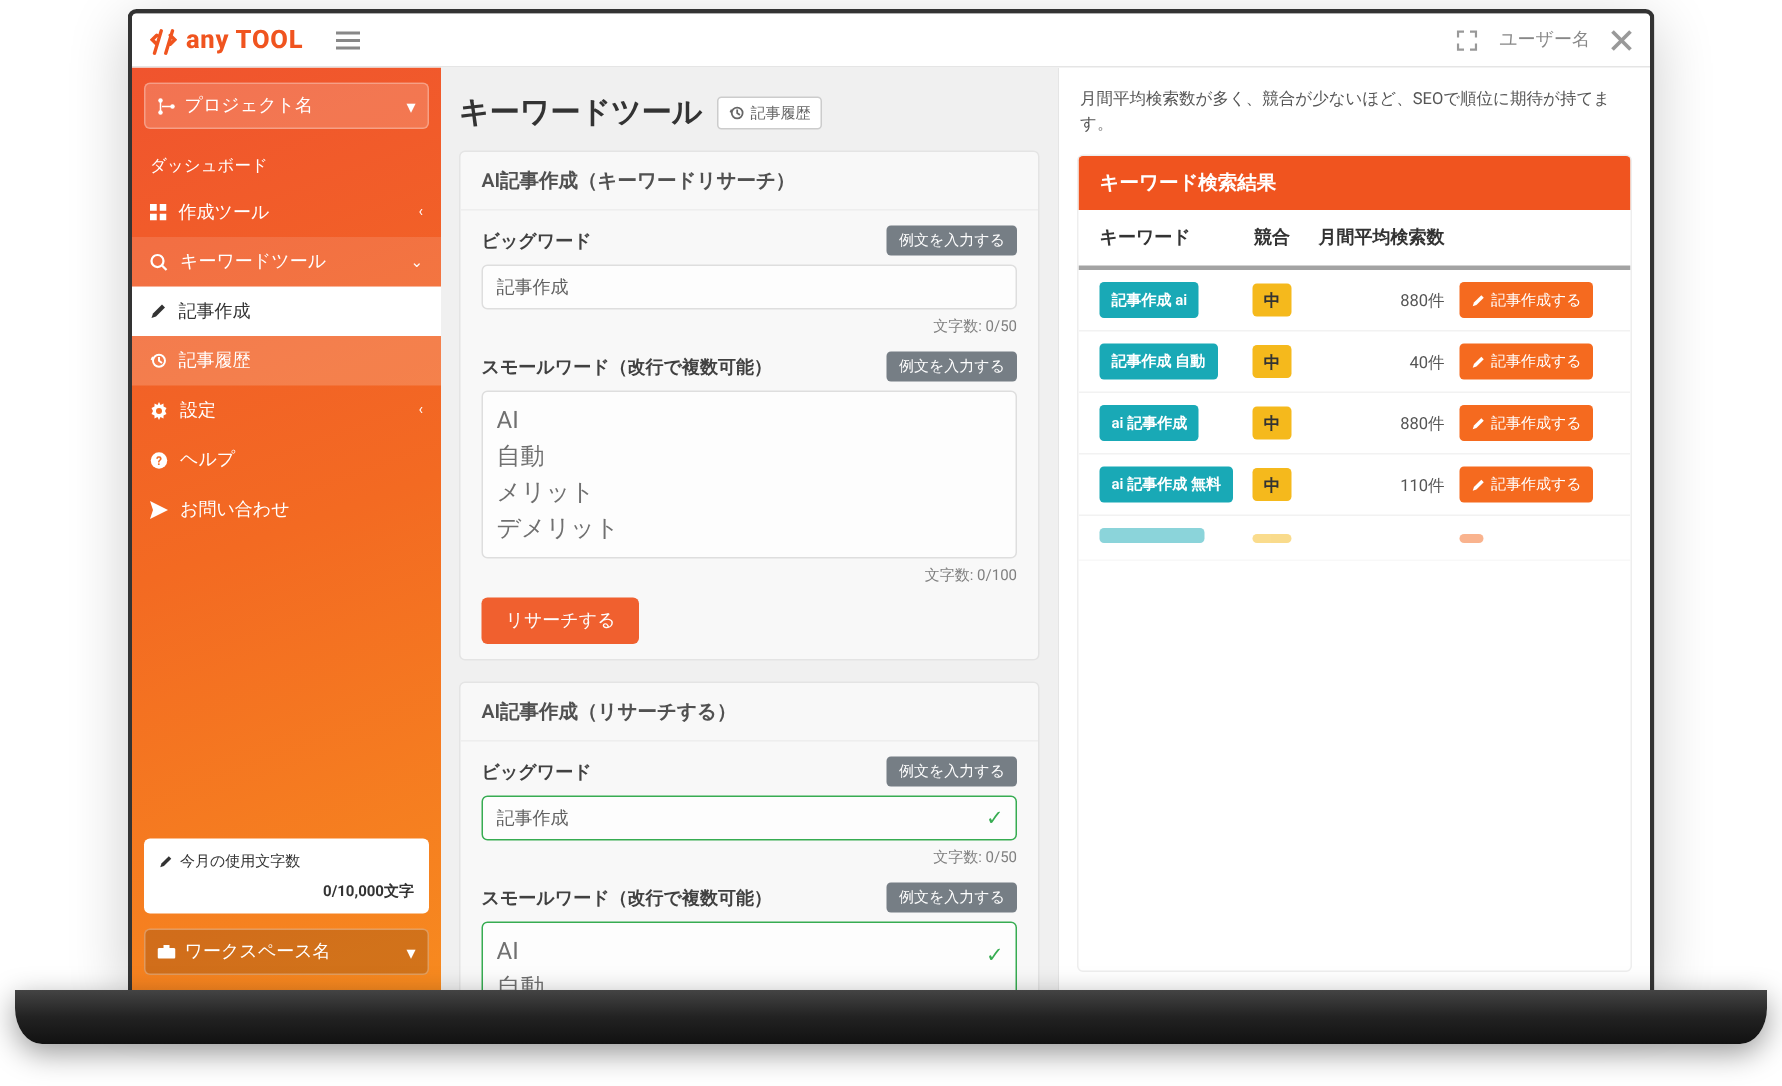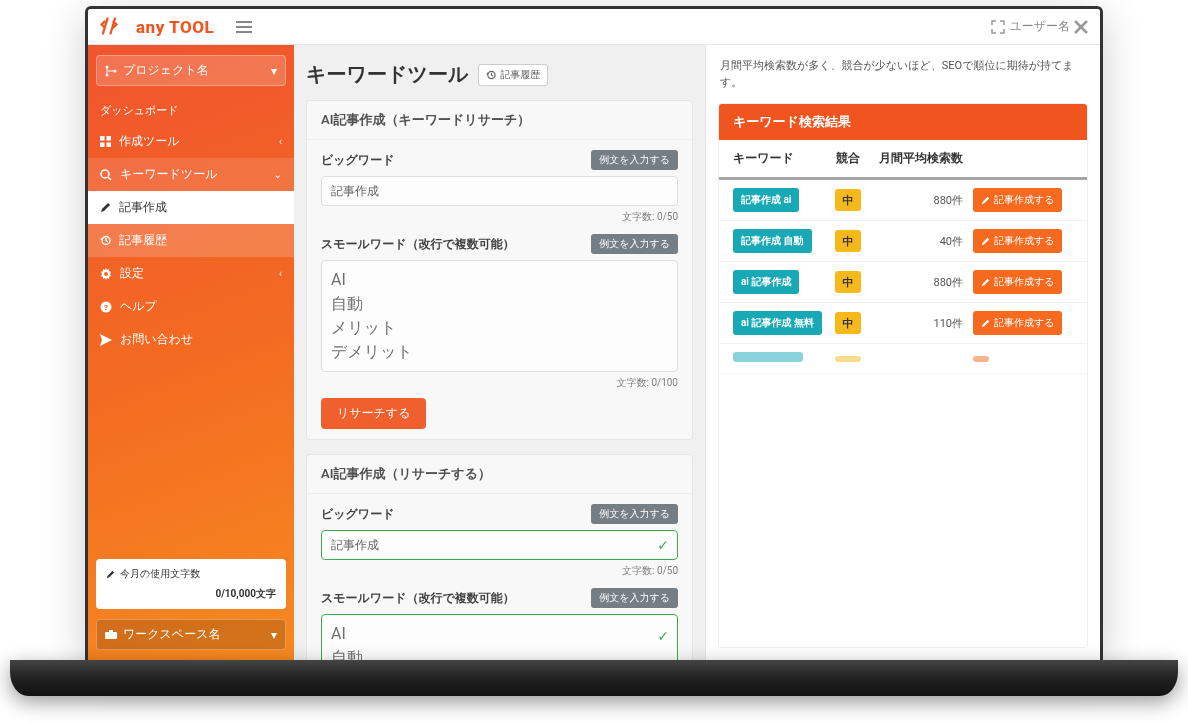--- a/index.html
+++ b/index.html
@@ -3,24 +3,24 @@
 <meta charset="utf-8">
 <style>
 * { margin: 0; padding: 0; box-sizing: border-box; font-family: -apple-system, BlinkMacSystemFont, "Segoe UI", Roboto, sans-serif; }
 body { background: #fff; }
 .laptop-frame { width: 1188px; height: 724px; position: relative; }
 .screen { position: absolute; top: 6px; left: 85px; right: 85px; bottom: 64px; background: #f5f5f5; border-radius: 6px 6px 0 0; overflow: hidden; box-shadow: 0 10px 40px rgba(0,0,0,.2); border: 3px solid #333; border-bottom: none; display: flex; flex-direction: column; }
 .laptop-base { position: absolute; bottom: 28px; left: 10px; right: 10px; height: 36px; background: linear-gradient(#444 0%, #222 50%, #111 100%); border-radius: 0 0 18px 18px / 0 0 24px 24px; box-shadow: 0 6px 20px rgba(0,0,0,.4); }
 .laptop-notch { position: absolute; bottom: 52px; left: 50%; transform: translateX(-50%); width: 150px; height: 10px; background: #1a1a1a; border-radius: 0 0 8px 8px; }
 
 .topbar { height: 36px; background: #fff; border-bottom: 1px solid #e5e5e5; display: flex; align-items: center; padding: 0 12px; }
-.logo { display: flex; align-items: flex-start; gap: 18px; color: #f0541f; font-weight: 800; font-size: 17px; letter-spacing: .5px; }
+.logo { display: flex; align-items: flex-end; gap: 6px; color: #f0541f; font-weight: 800; font-size: 17px; letter-spacing: .5px; }
 .logo-icon { width: 18px; height: 18px; display: inline-flex; align-items: center; justify-content: center; }
 .menu-toggle { margin-left: 22px; color: #888; cursor: pointer; }
-.topbar-right { margin-left: auto; display: flex; align-items: center; gap: 4px; color: #888; font-size: 12px; }
+.topbar-right { margin-left: auto; display: flex; align-items: center; gap: 14px; color: #888; font-size: 12px; }
 .topbar-right .expand-icon, .topbar-right .close-x { cursor: pointer; font-size: 14px; color: #999; }
 
 .body { flex: 1; display: flex; overflow: hidden; }
 
 .sidebar { width: 206px; background: linear-gradient(160deg, #f0542e 0%, #f36a22 50%, #f78a1f 100%); display: flex; flex-direction: column; color: #fff; font-size: 12px; overflow-y: auto; }
 .sidebar::-webkit-scrollbar { width: 0; }
 .project-select { margin: 10px 8px; background: rgba(255,255,255,.18); border: 1px solid rgba(255,255,255,.3); border-radius: 4px; padding: 6px 8px; display: flex; align-items: center; gap: 6px; cursor: pointer; }
 .project-select .chev { margin-left: auto; }
 .nav-item { padding: 8px 12px; display: flex; align-items: center; gap: 8px; cursor: pointer; }
 .nav-item .chev { margin-left: auto; font-size: 10px; }

